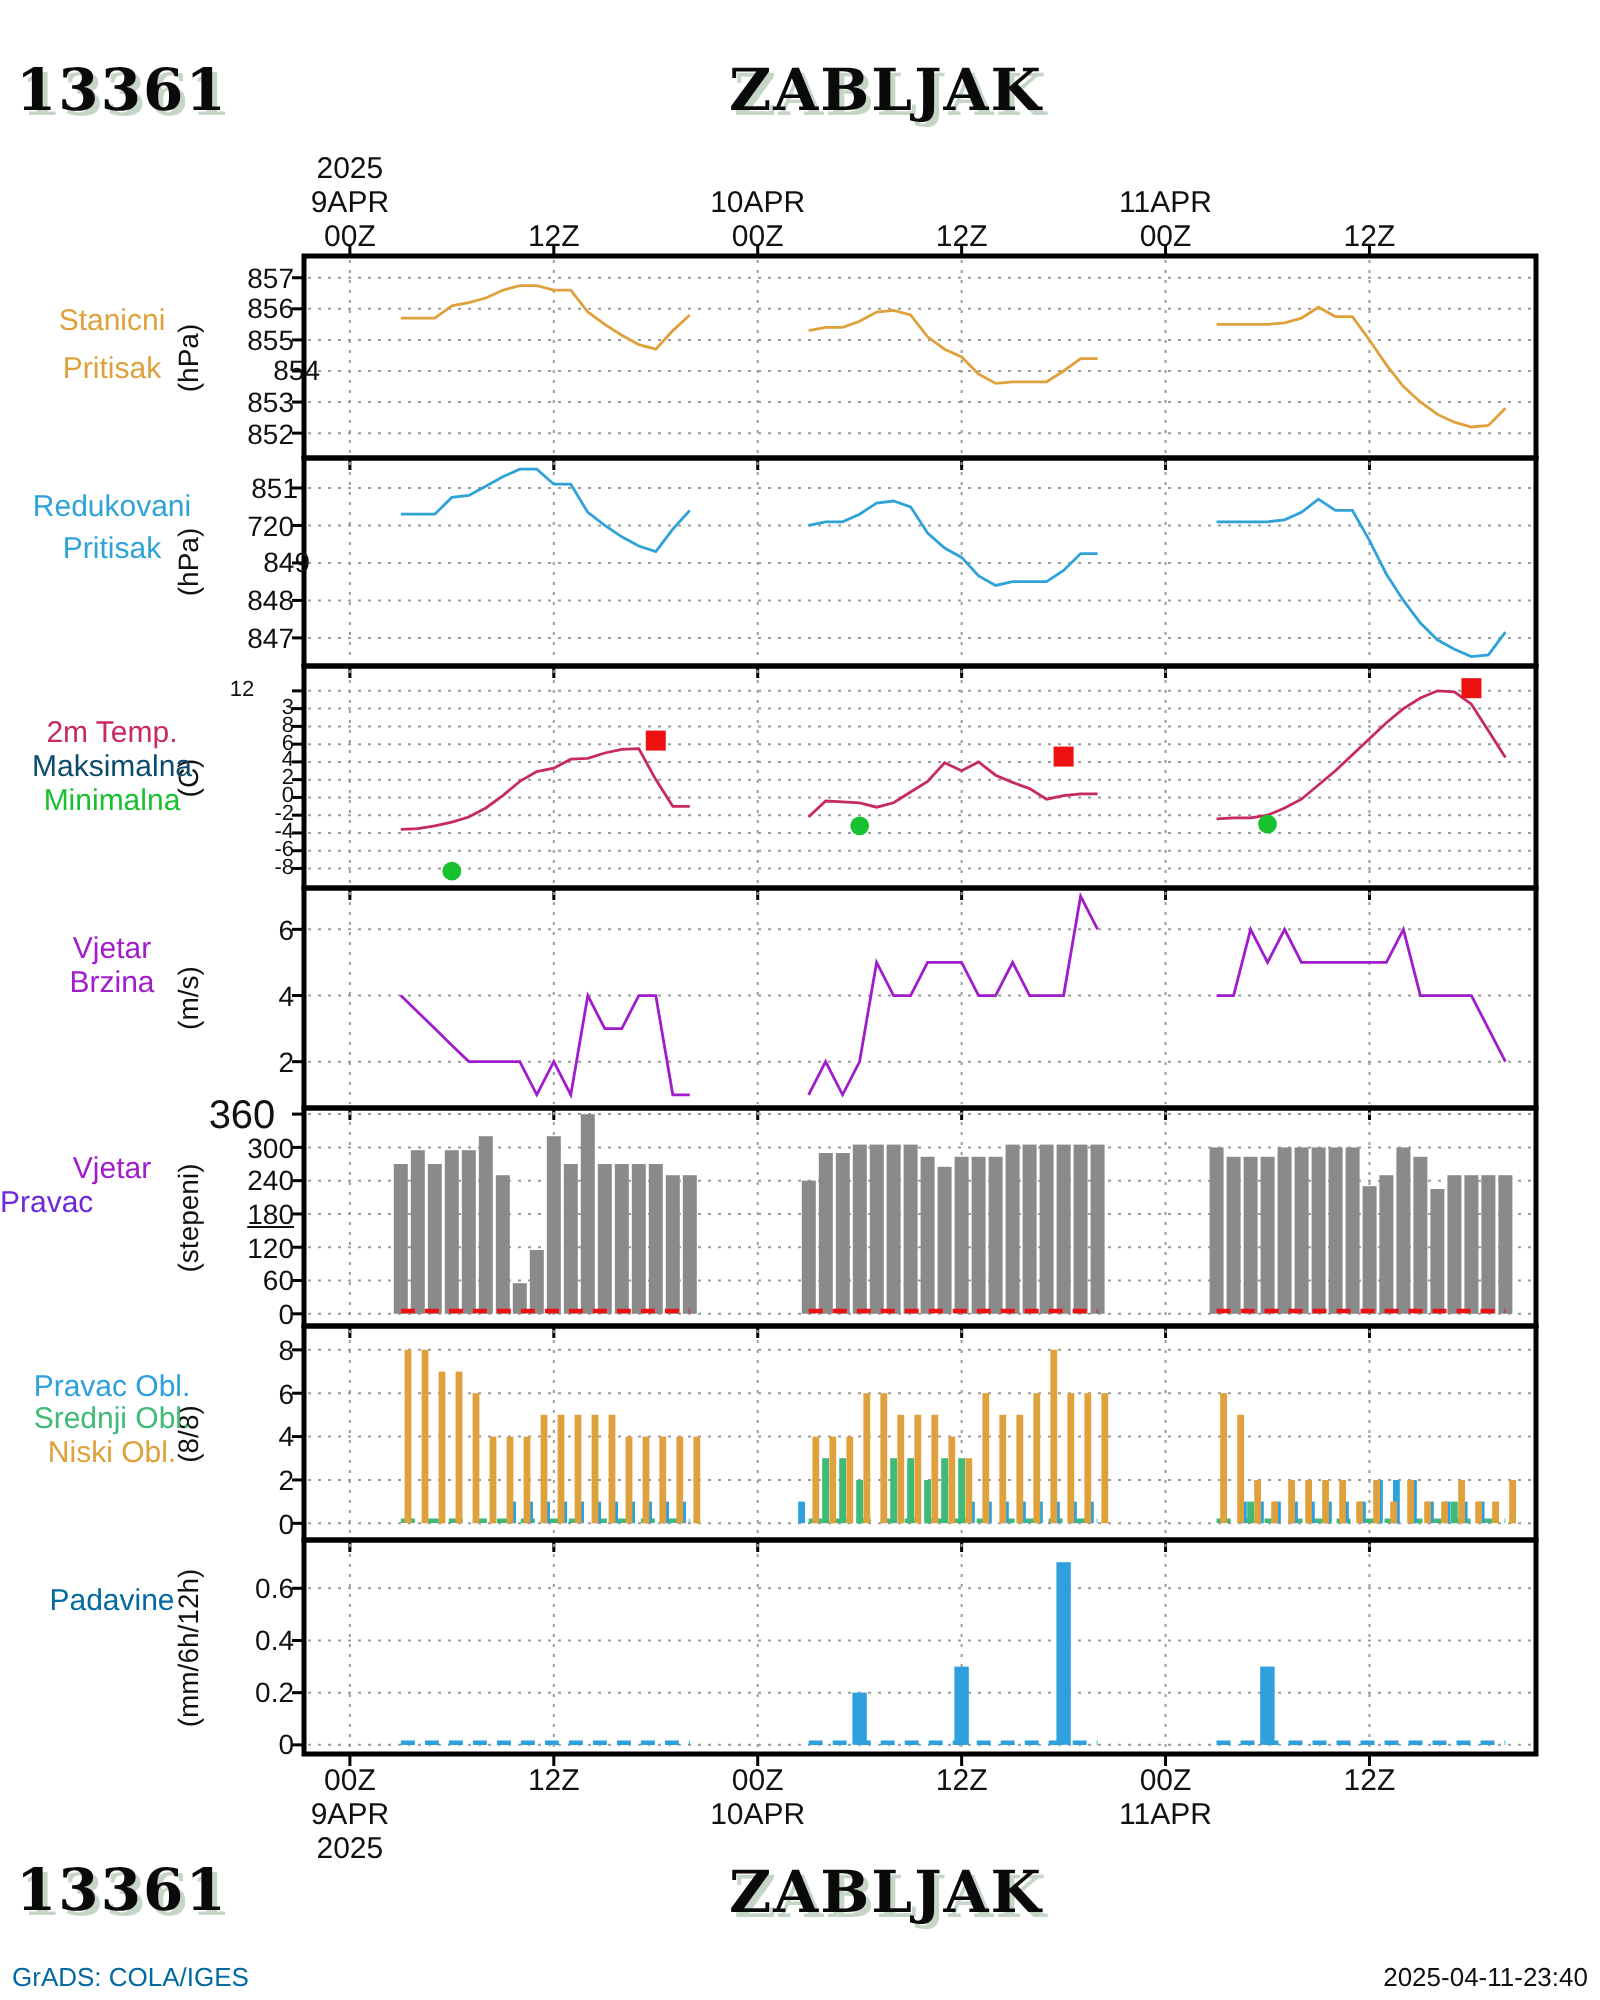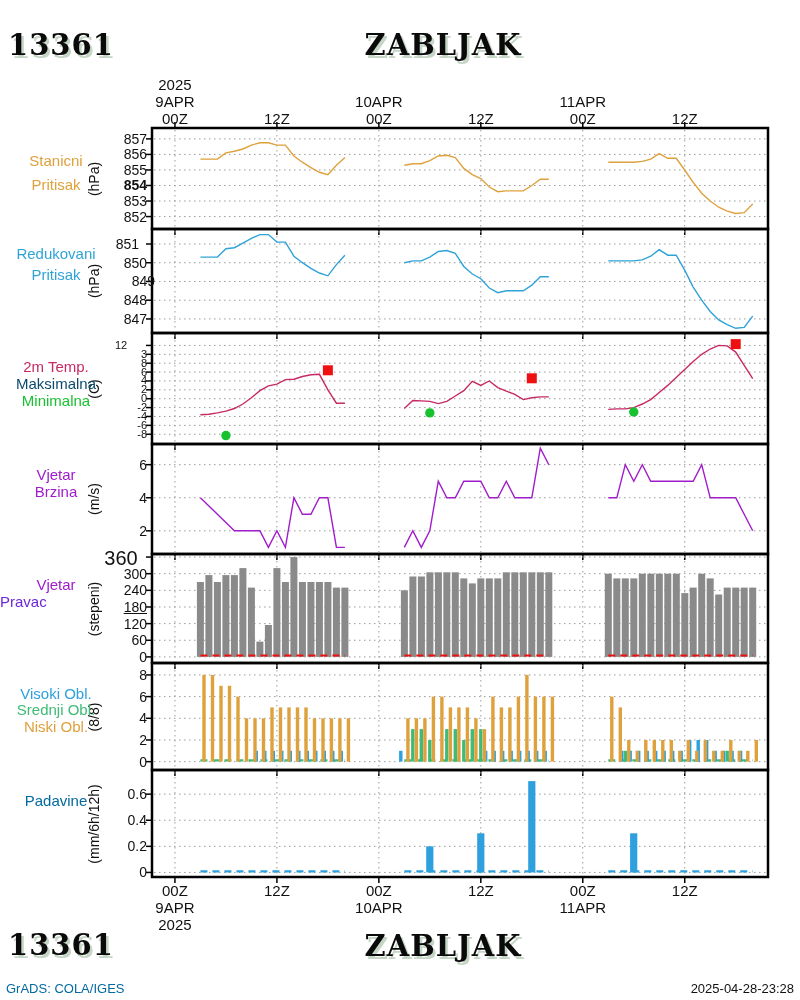--- a/index.html
+++ b/index.html
@@ -403,32 +403,32 @@
       <div class="lbl" style="left: 378.858px; top: 110px; font-size: 15px; line-height: 17px; transform: translateX(-50%);">00Z</div>
       <div class="lbl" style="left: 378.858px; top: 882px; font-size: 15px; line-height: 17px; transform: translateX(-50%);">00Z</div>
       <div class="lbl" style="left: 480.817px; top: 110px; font-size: 15px; line-height: 17px; transform: translateX(-50%);">12Z</div>
       <div class="lbl" style="left: 480.817px; top: 882px; font-size: 15px; line-height: 17px; transform: translateX(-50%);">12Z</div>
       <div class="lbl" style="left: 582.775px; top: 110px; font-size: 15px; line-height: 17px; transform: translateX(-50%);">00Z</div>
       <div class="lbl" style="left: 582.775px; top: 882px; font-size: 15px; line-height: 17px; transform: translateX(-50%);">00Z</div>
       <div class="lbl" style="left: 684.734px; top: 110px; font-size: 15px; line-height: 17px; transform: translateX(-50%);">12Z</div>
       <div class="lbl" style="left: 684.734px; top: 882px; font-size: 15px; line-height: 17px; transform: translateX(-50%);">12Z</div>
       <div class="lbl" style="left: 95px; top: 208.569px; width: 52px; text-align: right; font-size: 14px; line-height: 16px;">852</div>
       <div class="lbl" style="left: 95px; top: 193.031px; width: 52px; text-align: right; font-size: 14px; line-height: 16px;">853</div>
-      <div class="lbl" style="left: 95px; top: 177.492px; width: 52px; text-align: right; font-size: 14px; line-height: 16px; font-weight: bold;">854</div>
+      <div class="lbl" style="left: 108px; top: 177.492px; width: 52px; text-align: right; font-size: 14px; line-height: 16px;">854</div>
       <div class="lbl" style="left: 95px; top: 161.954px; width: 52px; text-align: right; font-size: 14px; line-height: 16px;">855</div>
       <div class="lbl" style="left: 95px; top: 146.415px; width: 52px; text-align: right; font-size: 14px; line-height: 16px;">856</div>
       <div class="lbl" style="left: 95px; top: 130.877px; width: 52px; text-align: right; font-size: 14px; line-height: 16px;">857</div>
       <div class="lbl" style="left: 94px; top: 178.5px; font-size: 14px; line-height: 16px; transform: translate(-50%, -50%) rotate(-90deg);">(hPa)</div>
       <div class="lbl" style="left: 0px; top: 152px; width: 112px; text-align: center; color: rgb(223, 161, 60); font-size: 15px; line-height: 17px;">Stanicni</div>
       <div class="lbl" style="left: 0px; top: 176px; width: 112px; text-align: center; color: rgb(223, 161, 60); font-size: 15px; line-height: 17px;">Pritisak</div>
       <div class="lbl" style="left: 95px; top: 310.946px; width: 52px; text-align: right; font-size: 14px; line-height: 16px;">847</div>
       <div class="lbl" style="left: 95px; top: 292.207px; width: 52px; text-align: right; font-size: 14px; line-height: 16px;">848</div>
       <div class="lbl" style="left: 103px; top: 273.468px; width: 52px; text-align: right; font-size: 14px; line-height: 16px;">849</div>
-      <div class="lbl" style="left: 95px; top: 254.73px; width: 52px; text-align: right; font-size: 14px; line-height: 16px;">850</div>
-      <div class="lbl" style="left: 87px; top: 235.991px; width: 52px; text-align: right; font-size: 14px; line-height: 16px;">851</div>
+      <div class="lbl" style="left: 95px; top: 254.73px; width: 52px; text-align: right; font-size: 14px; line-height: 16px;">720</div>
+      <div class="lbl" style="left: 97px; top: 235.991px; width: 52px; text-align: right; font-size: 14px; line-height: 16px;">851</div>
       <div class="lbl" style="left: 94px; top: 281px; font-size: 14px; line-height: 16px; transform: translate(-50%, -50%) rotate(-90deg);">(hPa)</div>
       <div class="lbl" style="left: 0px; top: 245px; width: 112px; text-align: center; color: rgb(47, 163, 215); font-size: 15px; line-height: 17px;">Redukovani</div>
       <div class="lbl" style="left: 0px; top: 266px; width: 112px; text-align: center; color: rgb(47, 163, 215); font-size: 15px; line-height: 17px;">Pritisak</div>
       <div class="lbl" style="left: 95px; top: 427.732px; width: 52px; text-align: right; font-size: 11px; line-height: 13px;">-8</div>
       <div class="lbl" style="left: 95px; top: 418.852px; width: 52px; text-align: right; font-size: 11px; line-height: 13px;">-6</div>
       <div class="lbl" style="left: 95px; top: 409.972px; width: 52px; text-align: right; font-size: 11px; line-height: 13px;">-4</div>
       <div class="lbl" style="left: 95px; top: 401.092px; width: 52px; text-align: right; font-size: 11px; line-height: 13px;">-2</div>
       <div class="lbl" style="left: 95px; top: 392.212px; width: 52px; text-align: right; font-size: 11px; line-height: 13px;">0</div>
       <div class="lbl" style="left: 95px; top: 383.332px; width: 52px; text-align: right; font-size: 11px; line-height: 13px;">2</div>
       <div class="lbl" style="left: 95px; top: 374.452px; width: 52px; text-align: right; font-size: 11px; line-height: 13px;">4</div>
@@ -455,28 +455,28 @@
       <div class="lbl" style="left: 95px; top: 550px; width: 52px; text-align: center; font-size: 20px; line-height: 16px;">360</div>
       <div class="lbl" style="left: 94px; top: 608.5px; font-size: 14px; line-height: 16px; transform: translate(-50%, -50%) rotate(-90deg);">(stepeni)</div>
       <div class="lbl" style="left: 0px; top: 576px; width: 112px; text-align: center; color: rgb(161, 28, 203); font-size: 15px; line-height: 17px;">Vjetar</div>
       <div class="lbl" style="left: 0px; top: 593px; width: 112px; text-align: left; color: #6d28d9; font-size: 15px; line-height: 17px;">Pravac</div>
       <div class="lbl" style="left: 95px; top: 753.652px; width: 52px; text-align: right; font-size: 14px; line-height: 16px;">0</div>
       <div class="lbl" style="left: 95px; top: 731.971px; width: 52px; text-align: right; font-size: 14px; line-height: 16px;">2</div>
       <div class="lbl" style="left: 95px; top: 710.289px; width: 52px; text-align: right; font-size: 14px; line-height: 16px;">4</div>
       <div class="lbl" style="left: 95px; top: 688.607px; width: 52px; text-align: right; font-size: 14px; line-height: 16px;">6</div>
       <div class="lbl" style="left: 95px; top: 666.925px; width: 52px; text-align: right; font-size: 14px; line-height: 16px;">8</div>
       <div class="lbl" style="left: 94px; top: 716.5px; font-size: 14px; line-height: 16px; transform: translate(-50%, -50%) rotate(-90deg);">(8/8)</div>
-      <div class="lbl" style="left: 0px; top: 685px; width: 112px; text-align: center; color: rgb(45, 160, 221); font-size: 15px; line-height: 17px;">Visoki Obl.</div>
+      <div class="lbl" style="left: 0px; top: 685px; width: 112px; text-align: center; color: rgb(45, 160, 221); font-size: 15px; line-height: 17px;">Pravac Obl.</div>
       <div class="lbl" style="left: 0px; top: 701px; width: 112px; text-align: center; color: rgb(63, 187, 119); font-size: 15px; line-height: 17px;">Srednji Obl.</div>
       <div class="lbl" style="left: 0px; top: 718px; width: 112px; text-align: center; color: rgb(223, 161, 60); font-size: 15px; line-height: 17px;">Niski Obl.</div>
       <div class="lbl" style="left: 95px; top: 864.433px; width: 52px; text-align: right; font-size: 14px; line-height: 16px;">0</div>
       <div class="lbl" style="left: 95px; top: 838.335px; width: 52px; text-align: right; font-size: 14px; line-height: 16px;">0.2</div>
       <div class="lbl" style="left: 95px; top: 812.238px; width: 52px; text-align: right; font-size: 14px; line-height: 16px;">0.4</div>
       <div class="lbl" style="left: 95px; top: 786.14px; width: 52px; text-align: right; font-size: 14px; line-height: 16px;">0.6</div>
       <div class="lbl" style="left: 94px; top: 823.5px; font-size: 14px; line-height: 16px; transform: translate(-50%, -50%) rotate(-90deg);">(mm/6h/12h)</div>
       <div class="lbl" style="left: 0px; top: 792px; width: 112px; text-align: center; color: #0369a1; font-size: 15px; line-height: 17px;">Padavine</div>
     </div>
 
   <div class="bigserif" style="left:8px;top:928px;">13361</div>
   <div class="bigserif center-station" style="top:929px;">ZABLJAK</div>
   <div class="credit">GrADS: COLA/IGES</div>
-  <div class="timestamp">2025-04-28-23:28</div>
+  <div class="timestamp">2025-04-11-23:40</div>
 </div>
 
 </body></html>

